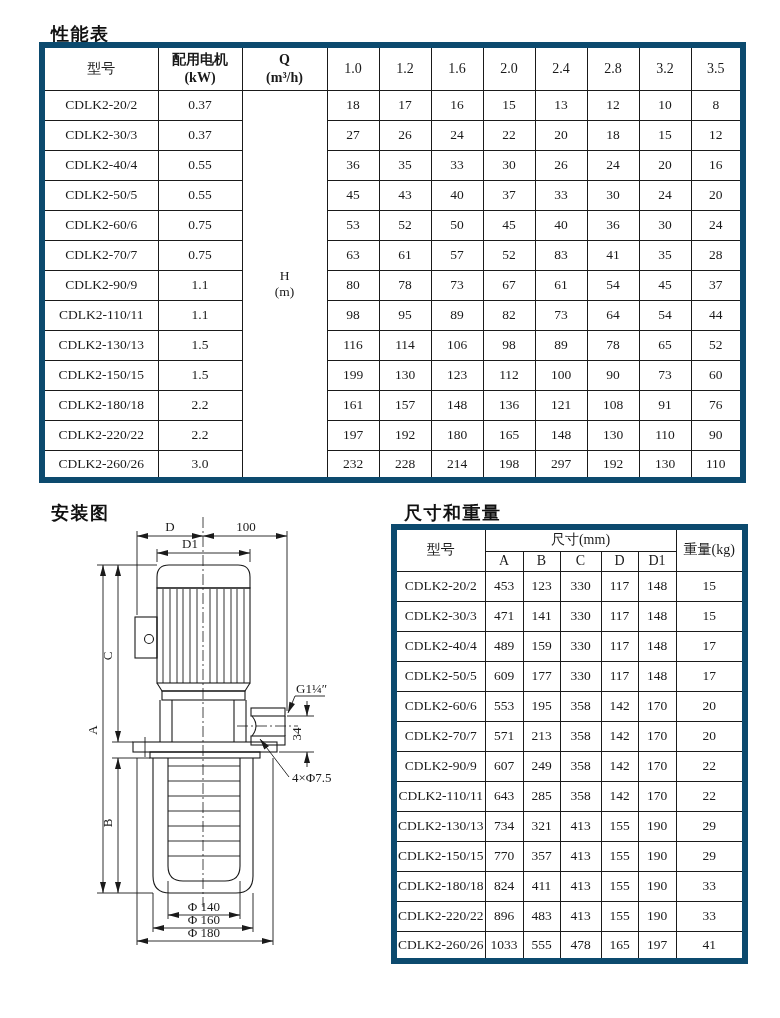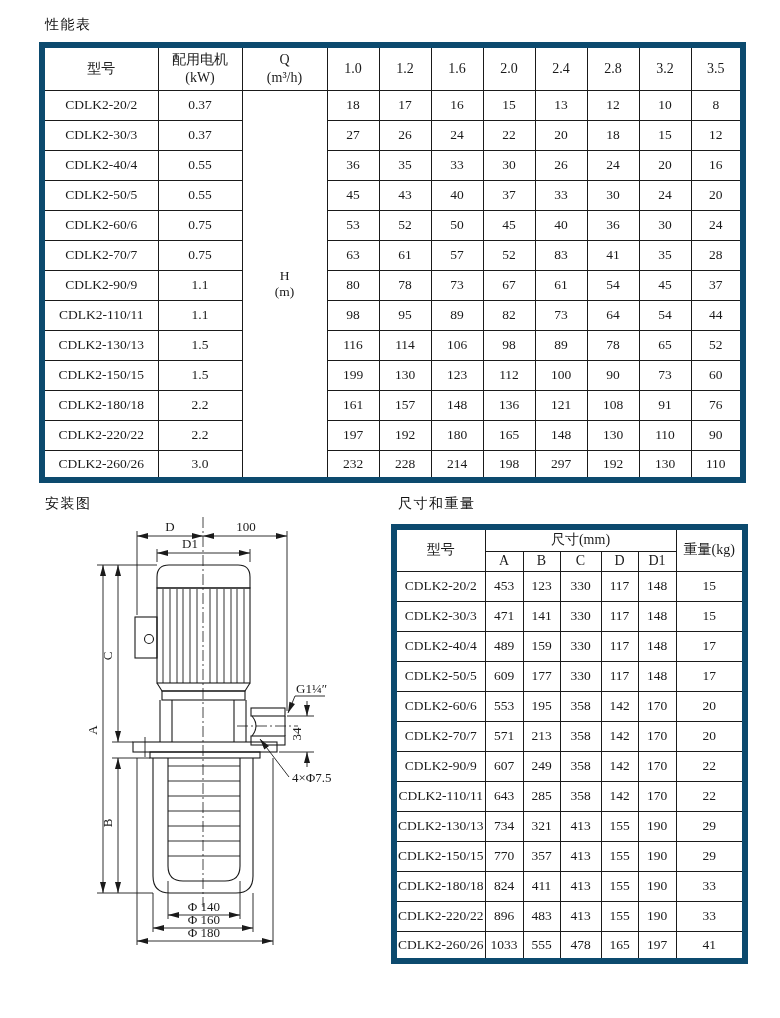--- a/index.html
+++ b/index.html
@@ -1,38 +1,38 @@
 <!DOCTYPE html>
 <html><head>
 <meta charset="utf-8">
 <style>
   html,body{margin:0;padding:0;background:#fff;}
   .page{position:relative;width:780px;height:1018px;background:#fff;overflow:hidden;
         color:#1a1a1a;font-family:"Liberation Serif","DejaVu Serif",serif;}
-  .sec-title{position:absolute;margin:6px;font-family:"Liberation Sans","DejaVu Sans",sans-serif;
-        font-weight:normal;font-size:14px;letter-spacing:1.5px;color:#111;}
+  .sec-title{position:absolute;margin:12px;font-family:"Liberation Sans","DejaVu Sans",sans-serif;
+        font-weight:bold;font-size:18px;letter-spacing:1.5px;color:#111;}
   #perf-title{left:39px;top:10px;}
   #install-title{left:39px;top:489px;}
   #dim-title{left:392px;top:489px;}
 
   table.tbl{position:absolute;border-collapse:collapse;table-layout:fixed;
         border:6px solid #0c4a6e;}
   table.tbl td,table.tbl th{border:1px solid #1a1a1a;text-align:center;vertical-align:middle;
         padding:0;font-weight:normal;font-size:13.5px;color:#1a1a1a;
         font-family:"Liberation Serif","DejaVu Serif",serif;overflow:hidden;white-space:nowrap;}
   table.tbl th{font-size:14px;}
   #perf-table{left:39px;top:42px;width:701px;}
   #perf-table thead tr{height:45px;}
   #perf-table tbody tr{height:30px;}
   #dim-table{left:391px;top:524px;width:351px;}
   #dim-table thead tr.h1{height:24px;}
   #dim-table thead tr.h2{height:20px;}
   #dim-table tbody tr{height:30px;}
   td.alt{font-family:"DejaVu Sans","Liberation Sans",sans-serif;font-size:13.5px;}
-  .two-line div{line-height:1.25;}
+  .two-line div{line-height:1.25;font-weight:bold;}
 
   #diagram{position:absolute;left:30px;top:505px;}
   #diagram line,#diagram path,#diagram rect,#diagram circle{vector-effect:none;}
   .dwg{stroke:#1a1a1a;stroke-width:1.1;fill:none;}
   .thin{stroke:#1a1a1a;stroke-width:0.9;fill:none;}
   .cl{stroke:#1a1a1a;stroke-width:0.8;fill:none;stroke-dasharray:11 3 2 3;}
   .dtext{font-family:"Liberation Serif","DejaVu Serif",serif;font-size:13px;fill:#1a1a1a;}
 
   #footer-note{position:absolute;left:36px;top:962px;font-size:14px;color:#1a1a1a;
         letter-spacing:0.5px;font-family:"Liberation Serif","DejaVu Serif",serif;}

